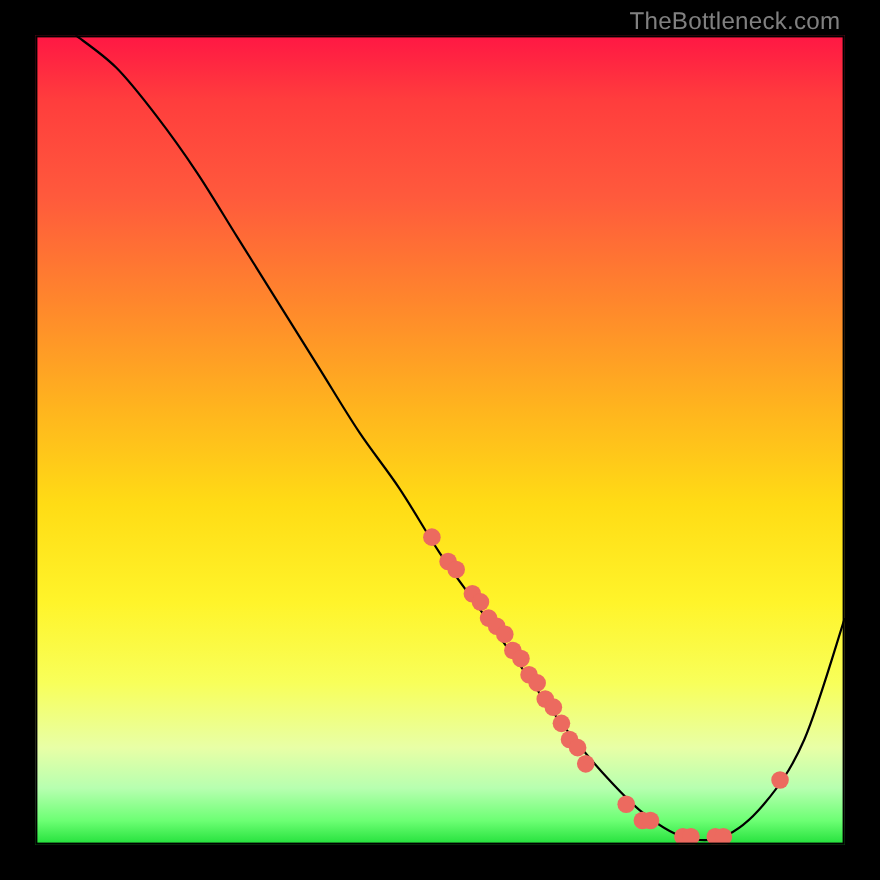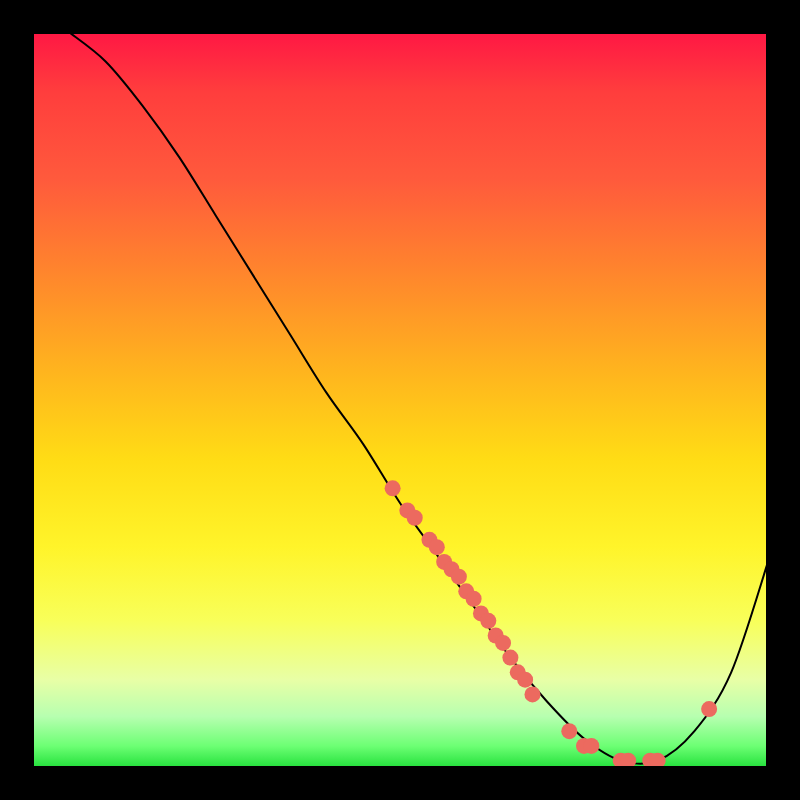--- a/index.html
+++ b/index.html
@@ -64,20 +64,21 @@
     font-size: 22px;
     letter-spacing: 0.2px;
     font-weight: 500;
   }
 </style>
 </head>
 <body>
 
 <div class="stage">
 
+  <div class="attribution">TheBottleneck.com</div>
 
   <div class="plot-frame">
     <div class="gradient-bg"></div>
 
     <svg class="curve" viewBox="0 0 736 736" preserveAspectRatio="none">
       <g>
         <path id="curve-path" d="M 36.800000000000004,0 C 42.93333333333334,4.906666666666676 61.33333333333334,17.17333333333338 73.60000000000001,29.440000000000055 C 85.86666666666667,41.70666666666673 98.13333333333333,57.653333333333364 110.39999999999999,73.60000000000002 C 122.66666666666666,89.54666666666668 134.93333333333334,106.72000000000001 147.20000000000002,125.12 C 159.4666666666667,143.52 171.73333333333335,164.37333333333333 184,184 C 196.26666666666665,203.62666666666667 208.53333333333333,223.25333333333333 220.79999999999998,242.88 C 233.06666666666663,262.50666666666666 245.3333333333333,282.1333333333334 257.59999999999997,301.76000000000005 C 269.8666666666666,321.3866666666667 282.1333333333334,342.24 294.40000000000003,360.64 C 306.6666666666667,379.03999999999996 318.93333333333334,393.76 331.2,412.16 C 343.46666666666664,430.56000000000006 355.73333333333335,452.64000000000004 368,471.04 C 380.26666666666665,489.44 392.53333333333336,505.3866666666666 404.8,522.56 C 417.06666666666666,539.7333333333332 429.3333333333333,556.9066666666668 441.59999999999997,574.08 C 453.8666666666666,591.2533333333333 466.1333333333334,609.6533333333334 478.40000000000003,625.6 C 490.6666666666667,641.5466666666666 502.9333333333333,656.2666666666667 515.1999999999999,669.76 C 527.4666666666666,683.2533333333333 539.7333333333333,696.7466666666667 552,706.56 C 564.2666666666667,716.3733333333332 576.5333333333334,724.96 588.8000000000001,728.64 C 601.0666666666667,732.3199999999999 613.3333333333334,733.5466666666666 625.6,728.64 C 637.8666666666667,723.7333333333333 650.1333333333333,713.9200000000001 662.4,699.2 C 674.6666666666666,684.48 686.9333333333333,668.5333333333333 699.1999999999999,640.3199999999999 C 711.4666666666666,612.1066666666666 729.8666666666667,548.3199999999999 736,529.92" fill="none" stroke="#000000" stroke-width="2"></path>
       </g>
       <g id="marker-group">
           <circle cx="360.64" cy="456.32" r="8" fill="#ec6a5f"></circle>

